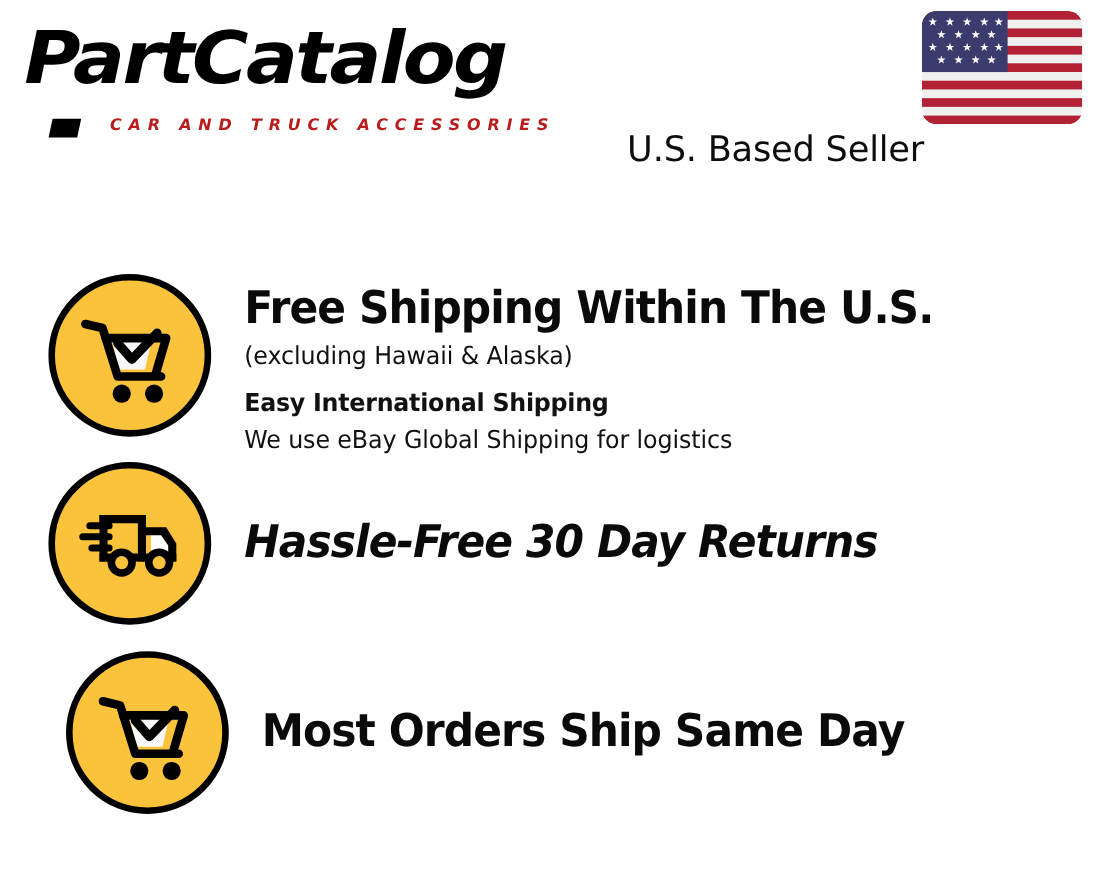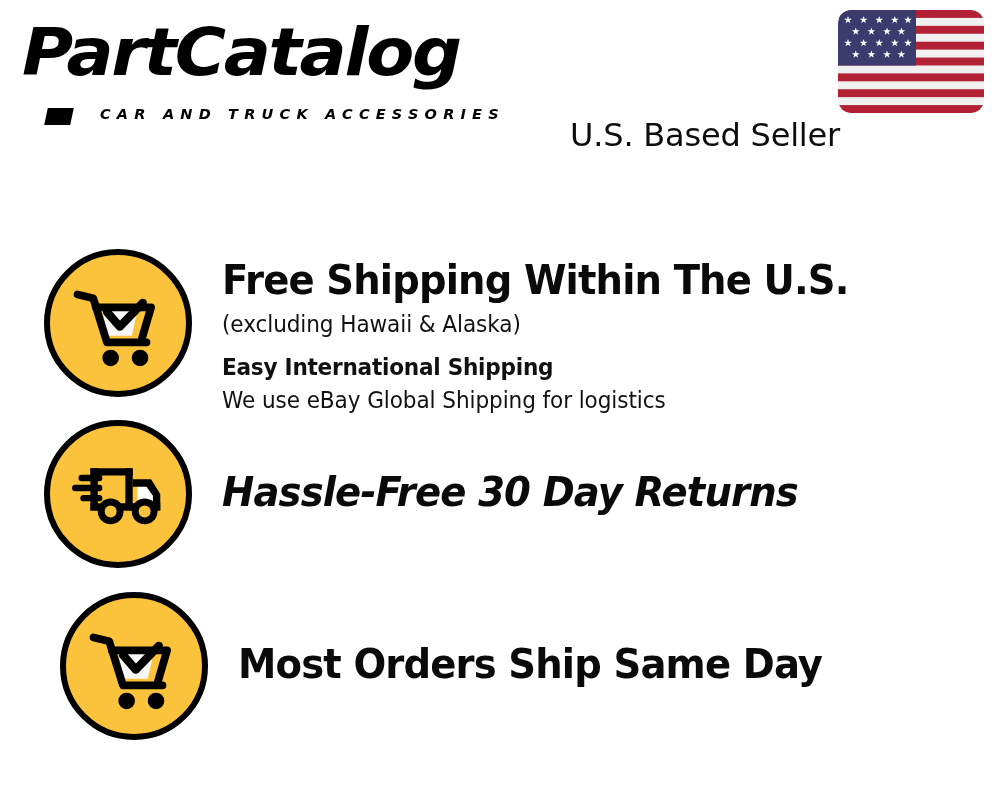--- a/index.html
+++ b/index.html
@@ -49,21 +49,21 @@
   }
   #brand-tagline {
     position: absolute;
     left: 78px;
     top: 88px;
     font-family: "DejaVu Sans", sans-serif;
     font-weight: 700;
     font-style: italic;
     font-size: 14.5px;
     letter-spacing: 6.2px;
-    color: #000000;
+    color: #b91c1c;
     white-space: nowrap;
   }
   #brand-tagline-dash {
     position: absolute;
     left: 24px;
     top: 90px;
     width: 26px;
     height: 17px;
     background: #000000;
     transform: skewX(-12deg);

